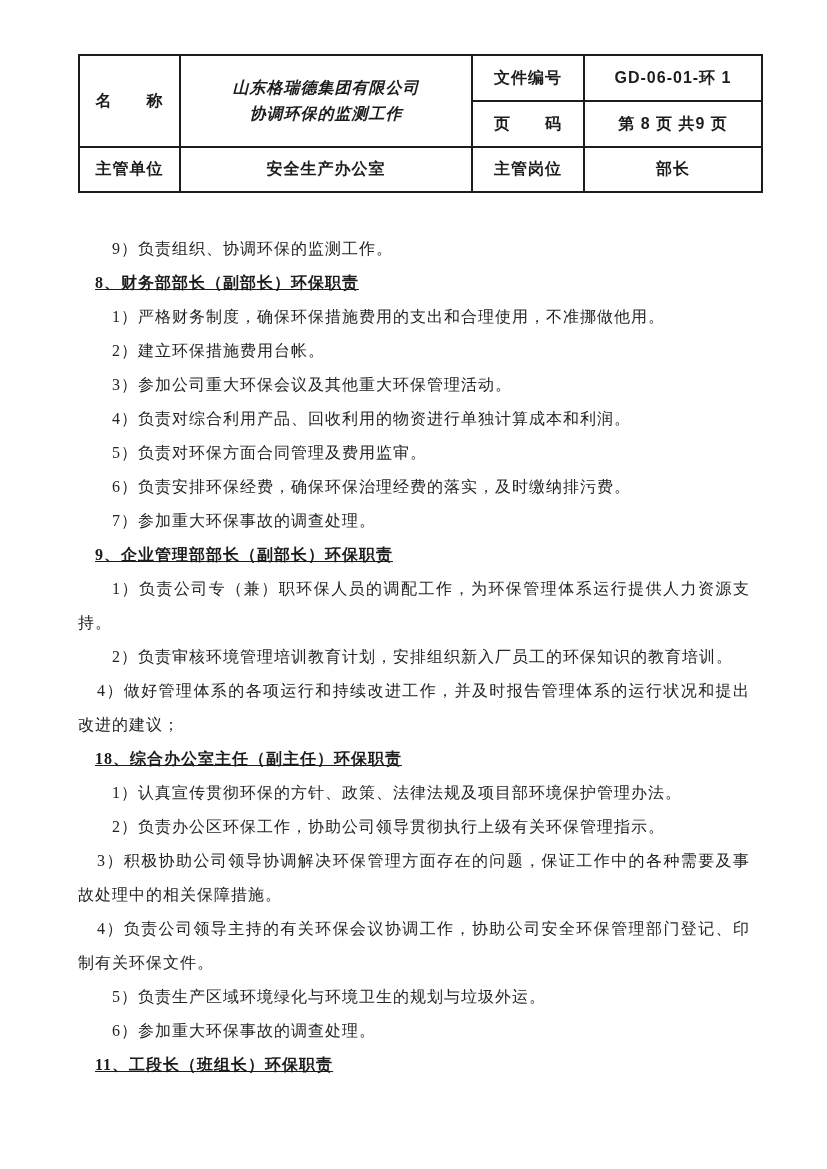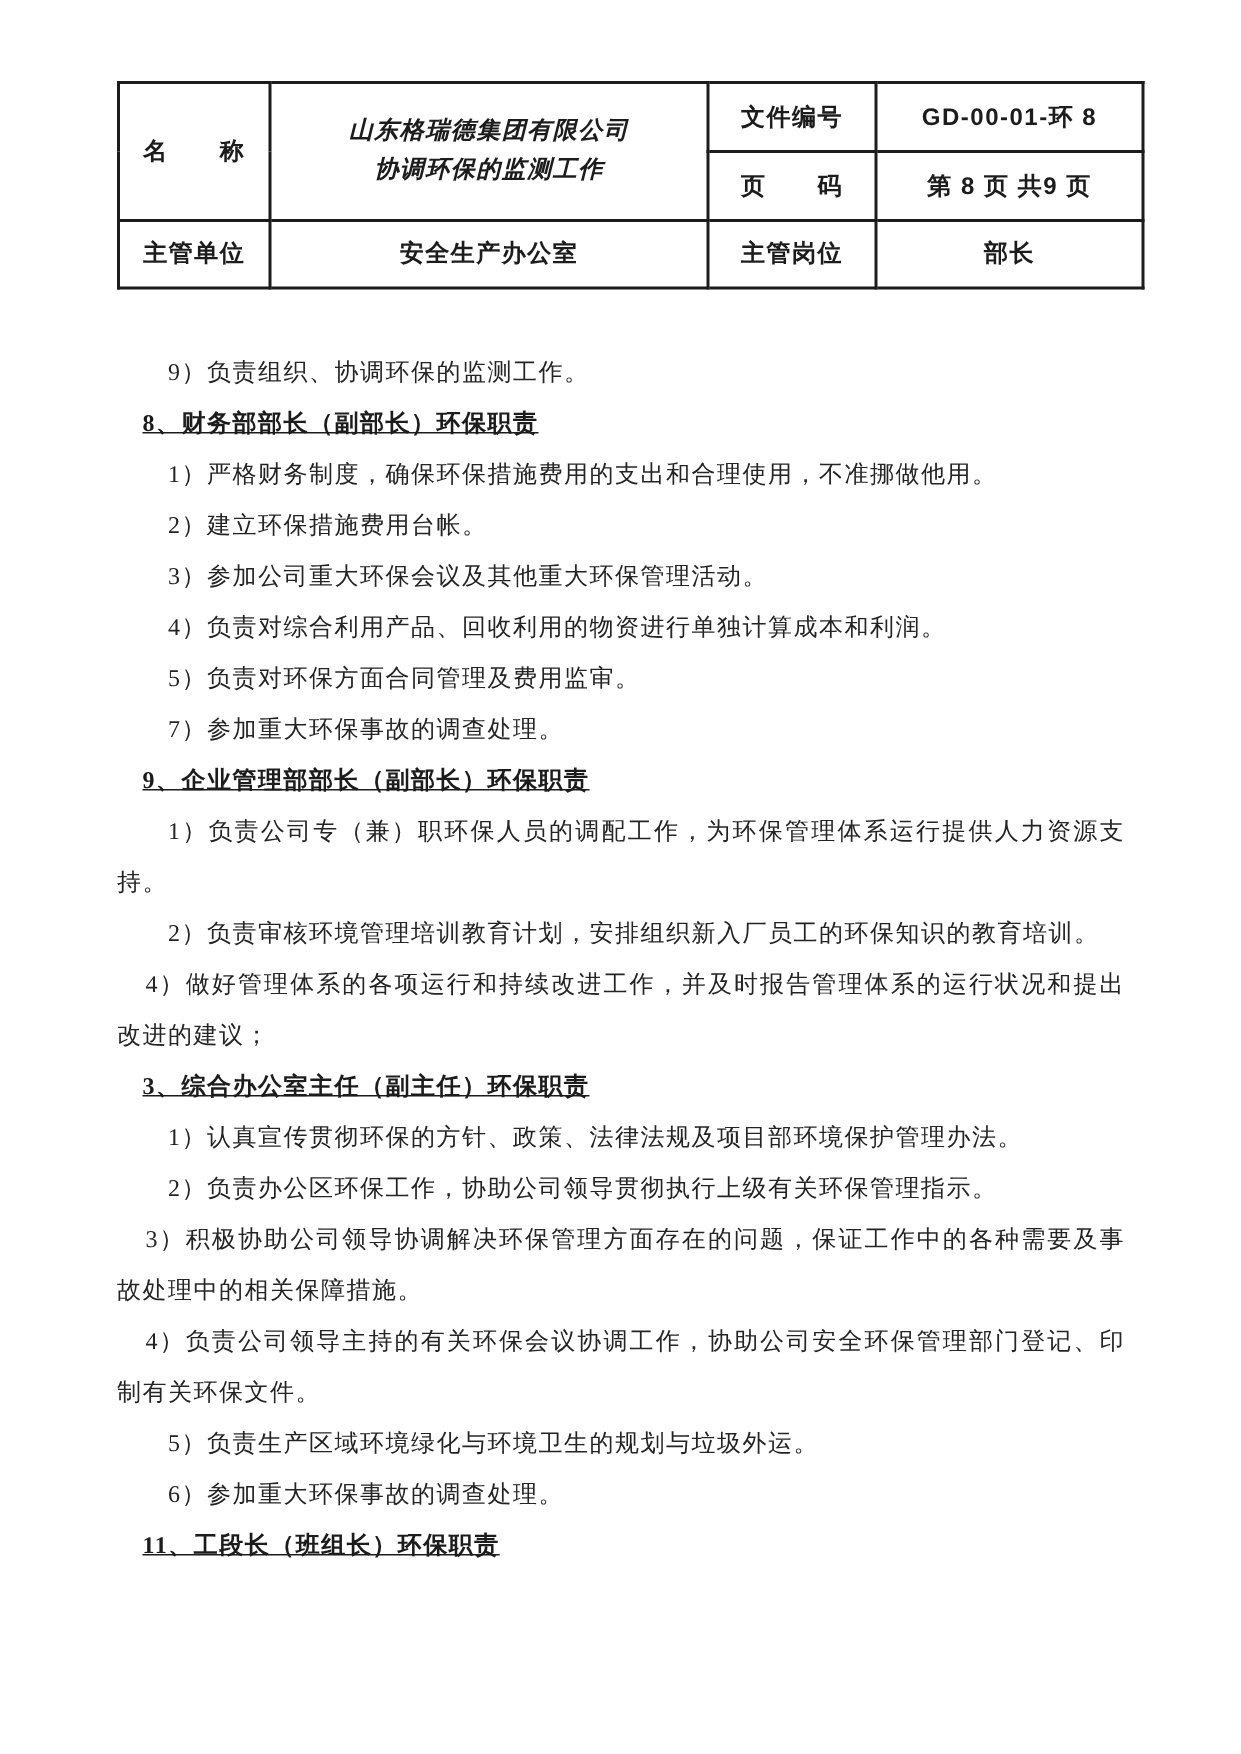--- a/index.html
+++ b/index.html
@@ -84,21 +84,21 @@
 
   <table class="header-table">
     <tbody>
         <tr class="hrow-top">
       <td class="col-1" rowspan="2">名　　称</td>
       <td class="col-2 doc-title-cell" rowspan="2">
         <div>山东格瑞德集团有限公司</div>
         <div>协调环保的监测工作</div>
       </td>
       <td class="col-3">文件编号</td>
-      <td class="col-4 doc-no-cell">GD-00-01-环 8</td>
+      <td class="col-4 doc-no-cell">GD-06-01-环 1</td>
     </tr>
     <tr class="hrow-mid">
       <td class="col-3">页　　码</td>
       <td class="col-4">第 8 页 共9 页</td>
     </tr>
     <tr class="hrow-bottom">
       <td class="col-1">主管单位</td>
       <td class="col-2">安全生产办公室</td>
       <td class="col-3">主管岗位</td>
       <td class="col-4">部长</td>
@@ -107,26 +107,27 @@
     </table>
 
   <div class="doc-body">
       <p class="item">9）负责组织、协调环保的监测工作。</p>
       <p class="heading">8、财务部部长（副部长）环保职责</p>
       <p class="item">1）严格财务制度，确保环保措施费用的支出和合理使用，不准挪做他用。</p>
       <p class="item">2）建立环保措施费用台帐。</p>
       <p class="item">3）参加公司重大环保会议及其他重大环保管理活动。</p>
       <p class="item">4）负责对综合利用产品、回收利用的物资进行单独计算成本和利润。</p>
       <p class="item">5）负责对环保方面合同管理及费用监审。</p>
+      <p class="item">6）负责安排环保经费，确保环保治理经费的落实，及时缴纳排污费。</p>
       <p class="item">7）参加重大环保事故的调查处理。</p>
       <p class="heading">9、企业管理部部长（副部长）环保职责</p>
       <p class="item">1）负责公司专（兼）职环保人员的调配工作，为环保管理体系运行提供人力资源支持。</p>
       <p class="item">2）负责审核环境管理培训教育计划，安排组织新入厂员工的环保知识的教育培训。</p>
       <p class="item-wrap">4）做好管理体系的各项运行和持续改进工作，并及时报告管理体系的运行状况和提出改进的建议；</p>
-      <p class="heading">3、综合办公室主任（副主任）环保职责</p>
+      <p class="heading">18、综合办公室主任（副主任）环保职责</p>
       <p class="item">1）认真宣传贯彻环保的方针、政策、法律法规及项目部环境保护管理办法。</p>
       <p class="item">2）负责办公区环保工作，协助公司领导贯彻执行上级有关环保管理指示。</p>
       <p class="item-wrap">3）积极协助公司领导协调解决环保管理方面存在的问题，保证工作中的各种需要及事故处理中的相关保障措施。</p>
       <p class="item-wrap">4）负责公司领导主持的有关环保会议协调工作，协助公司安全环保管理部门登记、印制有关环保文件。</p>
       <p class="item">5）负责生产区域环境绿化与环境卫生的规划与垃圾外运。</p>
       <p class="item">6）参加重大环保事故的调查处理。</p>
       <p class="heading">11、工段长（班组长）环保职责</p>
     </div>
 
 </div>

